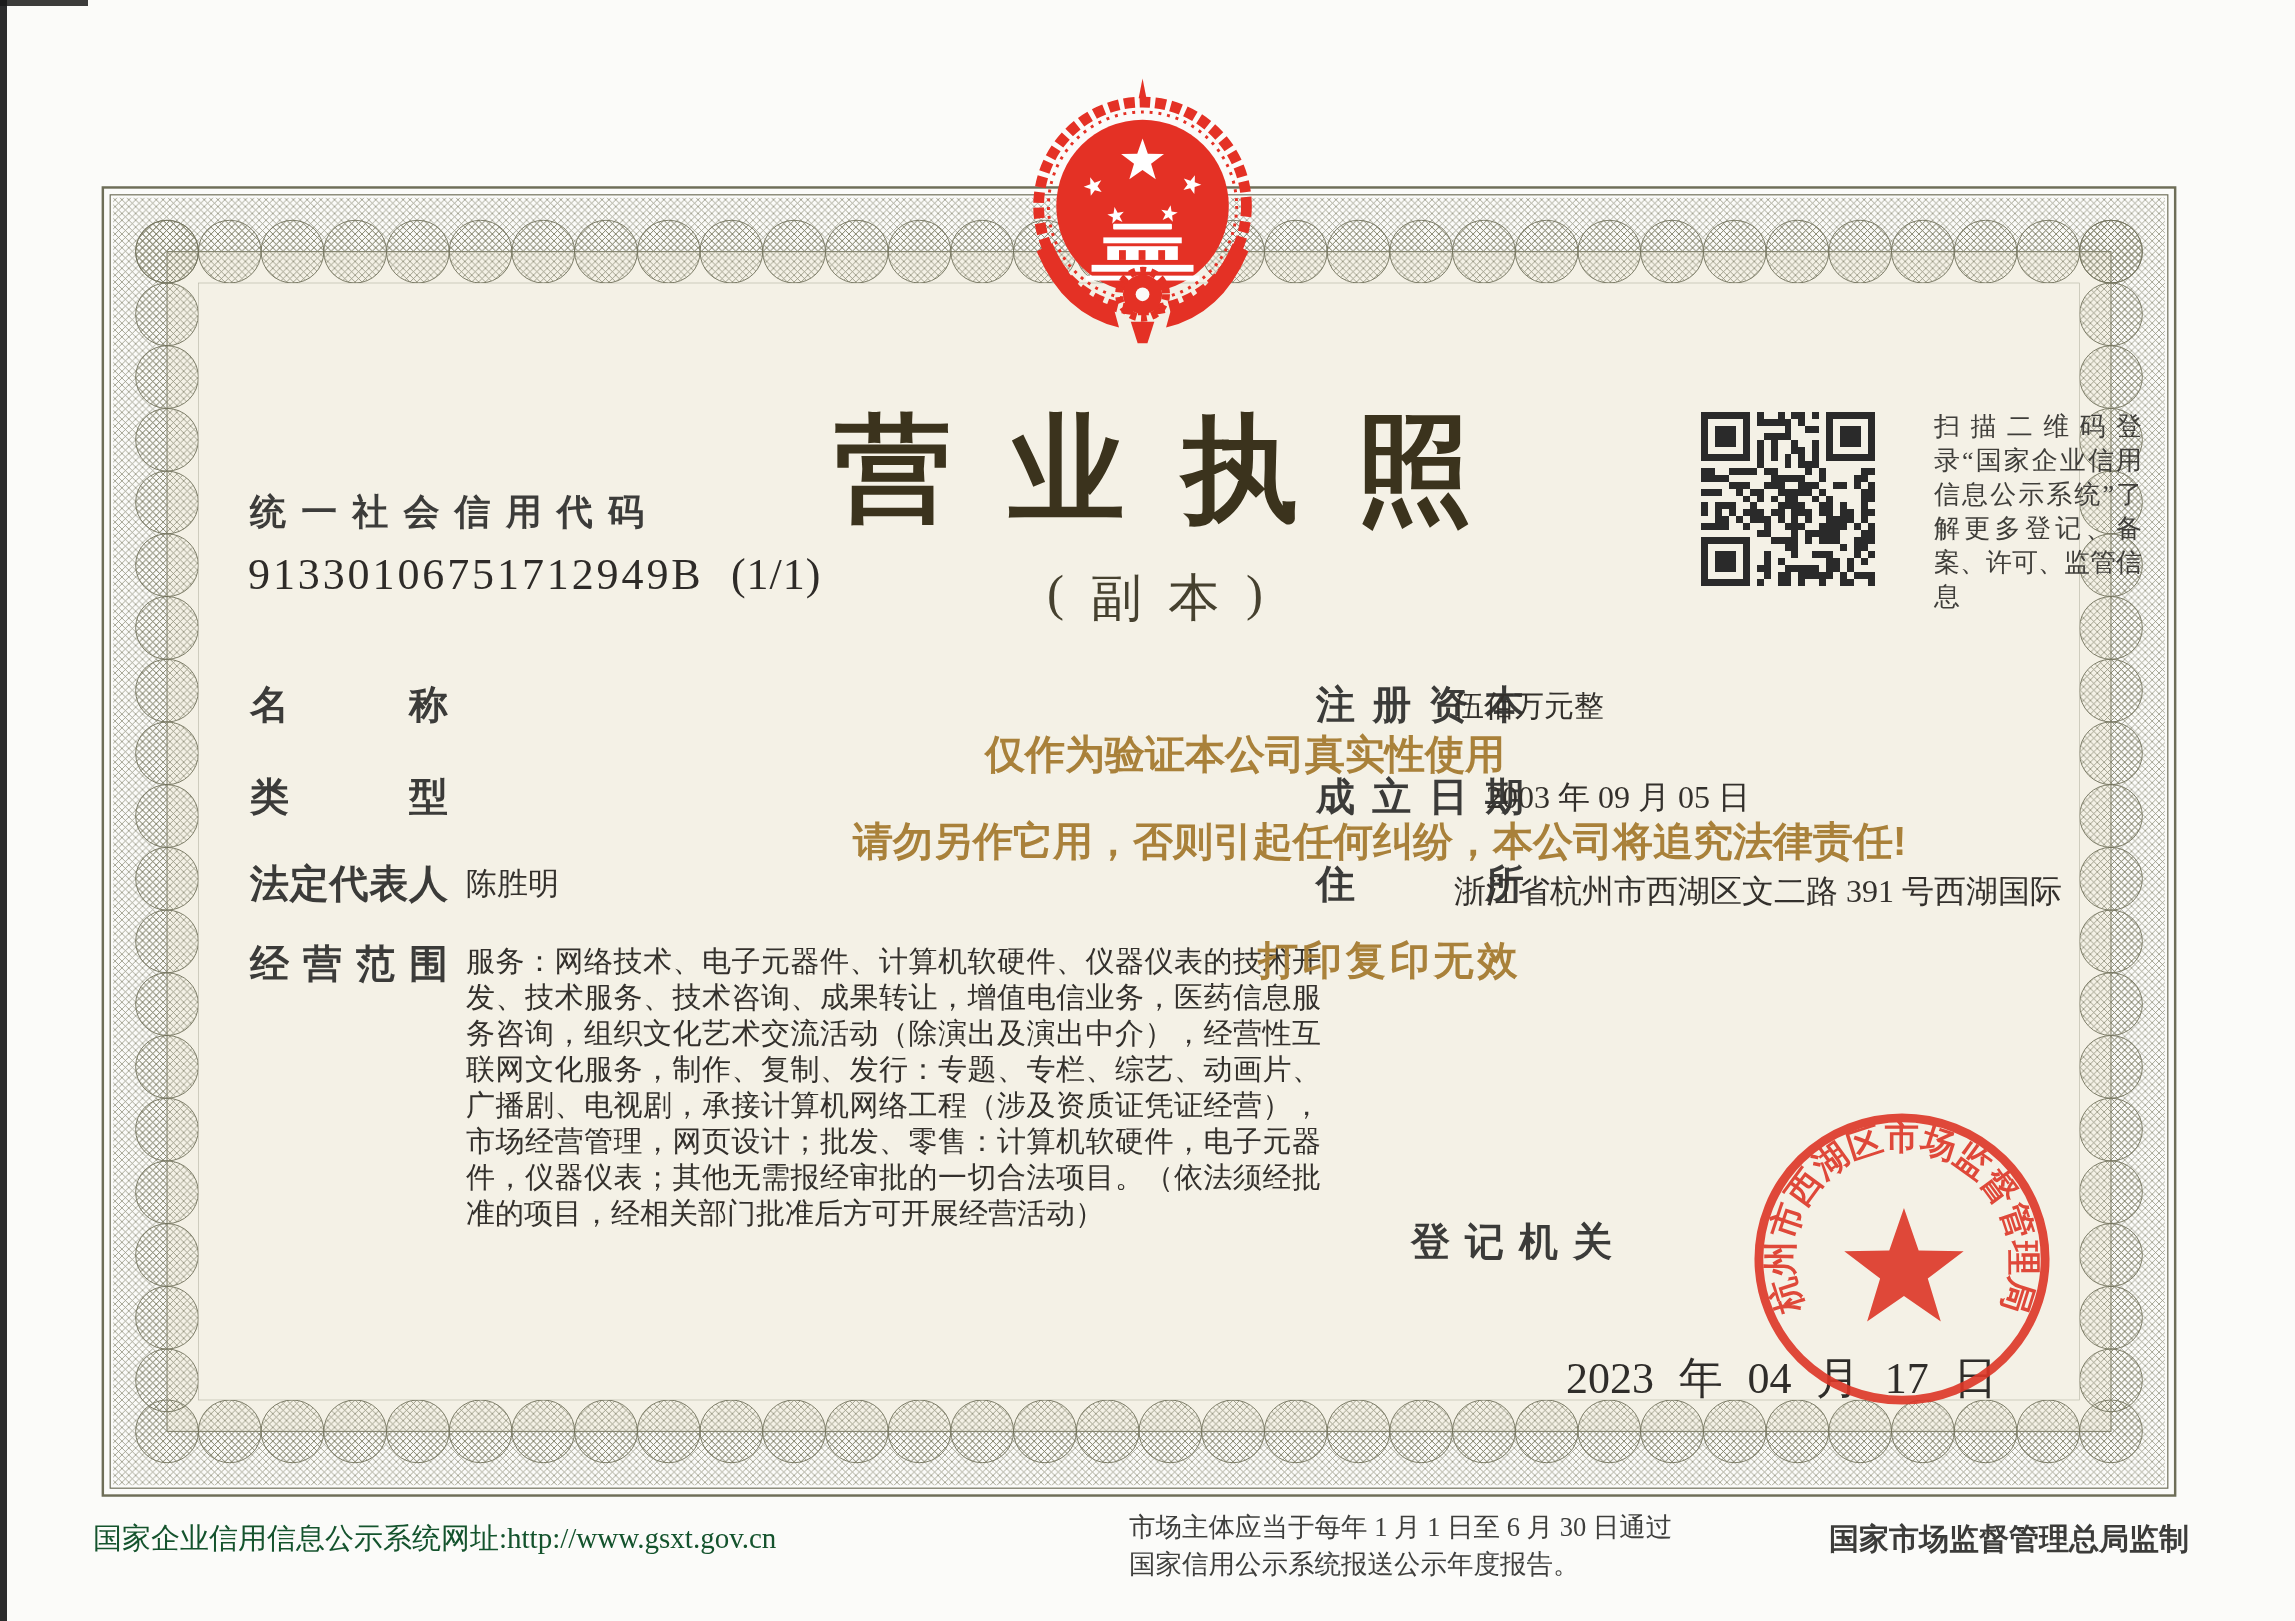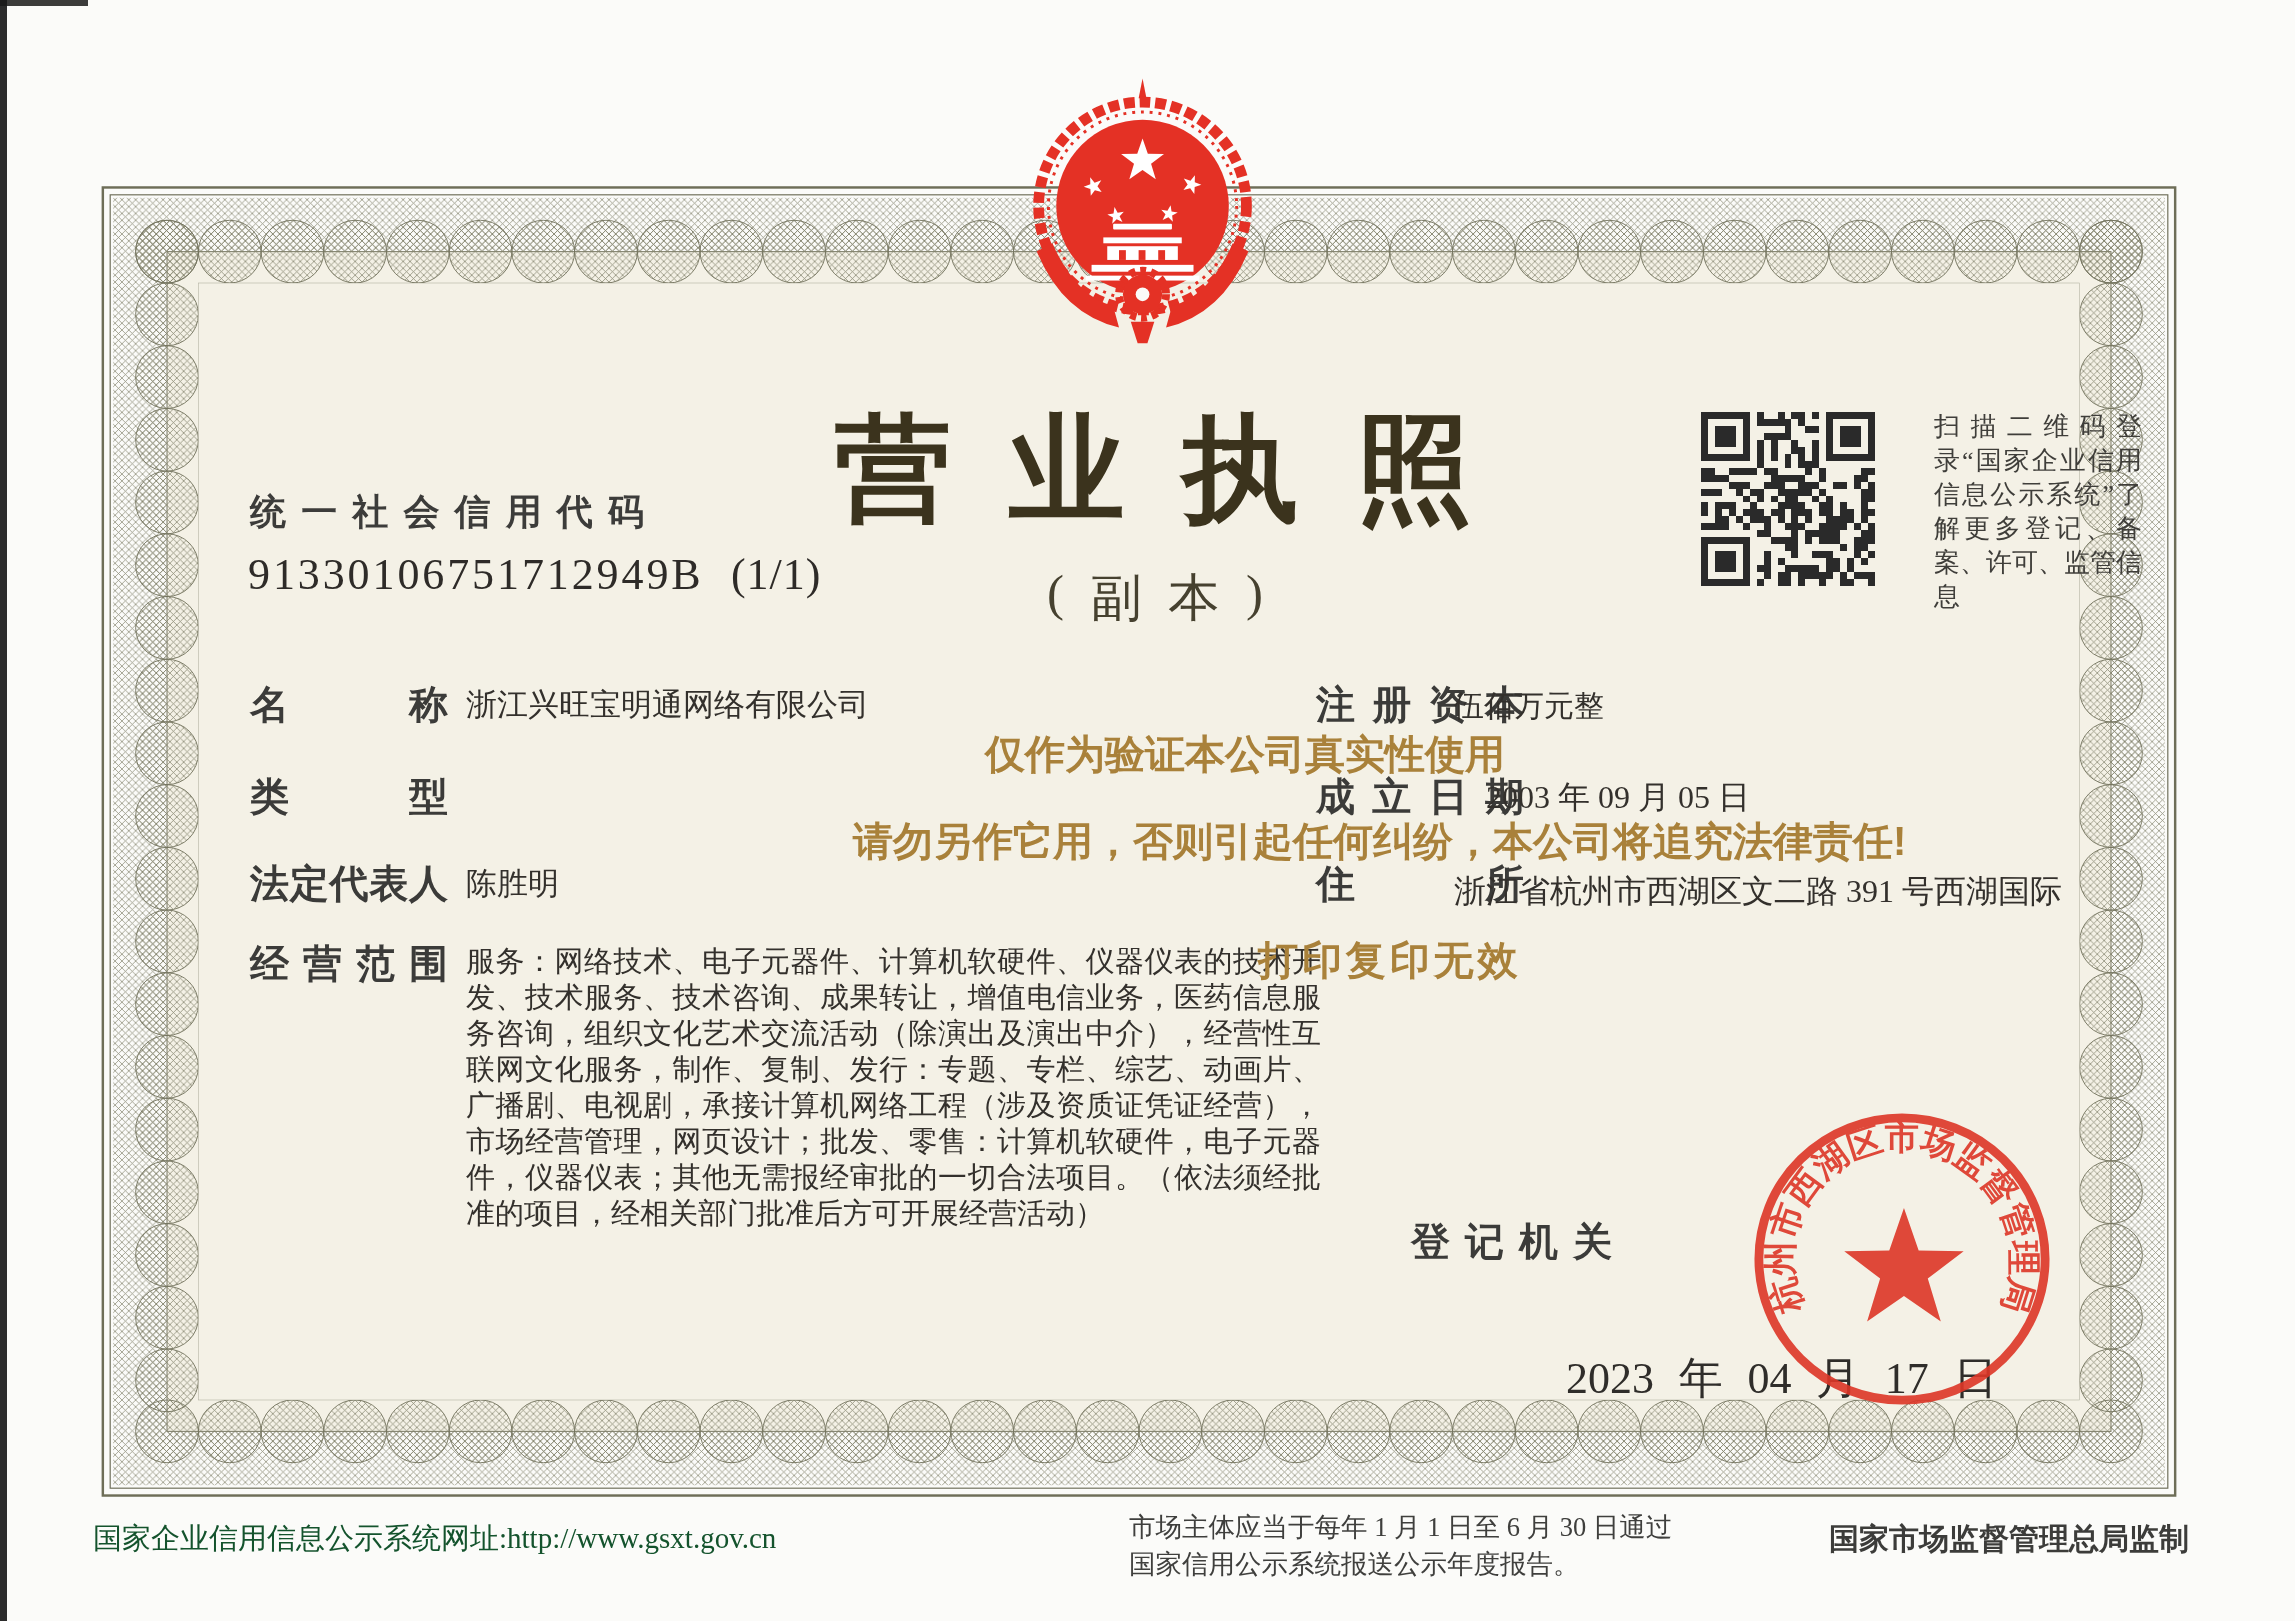--- a/index.html
+++ b/index.html
@@ -557,21 +557,20 @@
       <rect x="20" y="24" width="1" height="1" fill="#2a2a2a"></rect>
       <rect x="21" y="24" width="1" height="1" fill="#2a2a2a"></rect>
       <rect x="24" y="24" width="1" height="1" fill="#2a2a2a"></rect>
     </svg>
   <div id="qr-caption" class="abs serif">扫描二维码登录“国家企业信用信息公示系统”了解更多登记、备案、许可、监管信息</div>
 
   <div id="row-name-label" class="abs flabel spread">
       <span>名</span>
       <span>称</span>
     </div>
-  <div id="row-name-value" class="abs fvalue serif">浙江兴旺宝明通网络有限公司</div>
   <div id="row-type-label" class="abs flabel spread">
       <span>类</span>
       <span>型</span>
     </div>
   <div id="row-legal-label" class="abs flabel spread">
       <span>法</span>
       <span>定</span>
       <span>代</span>
       <span>表</span>
       <span>人</span>

